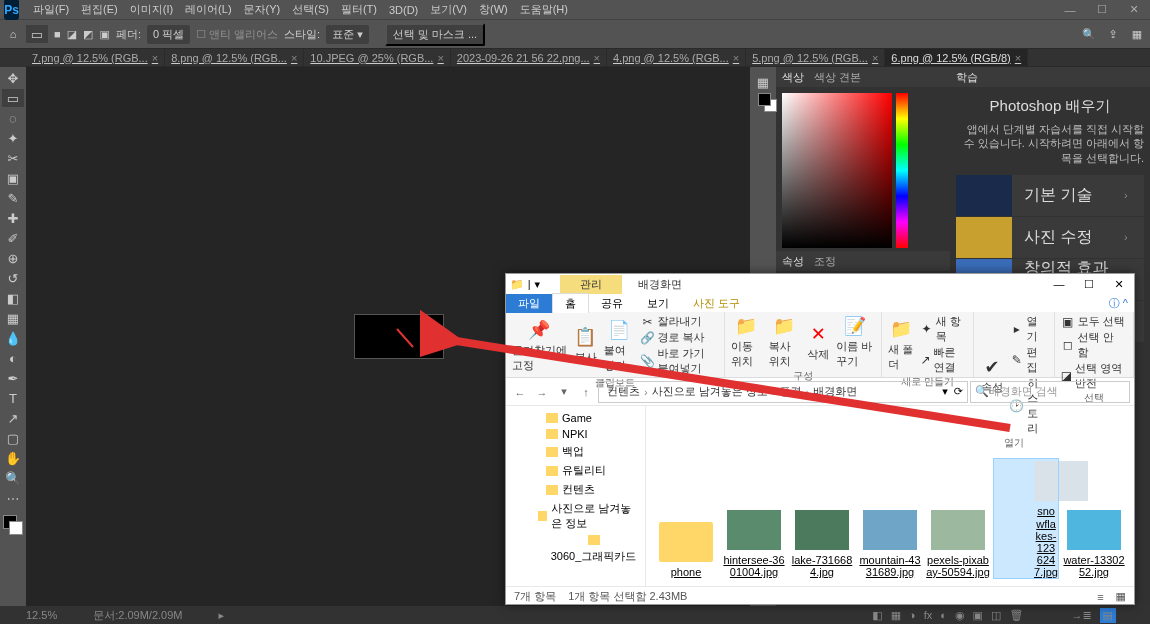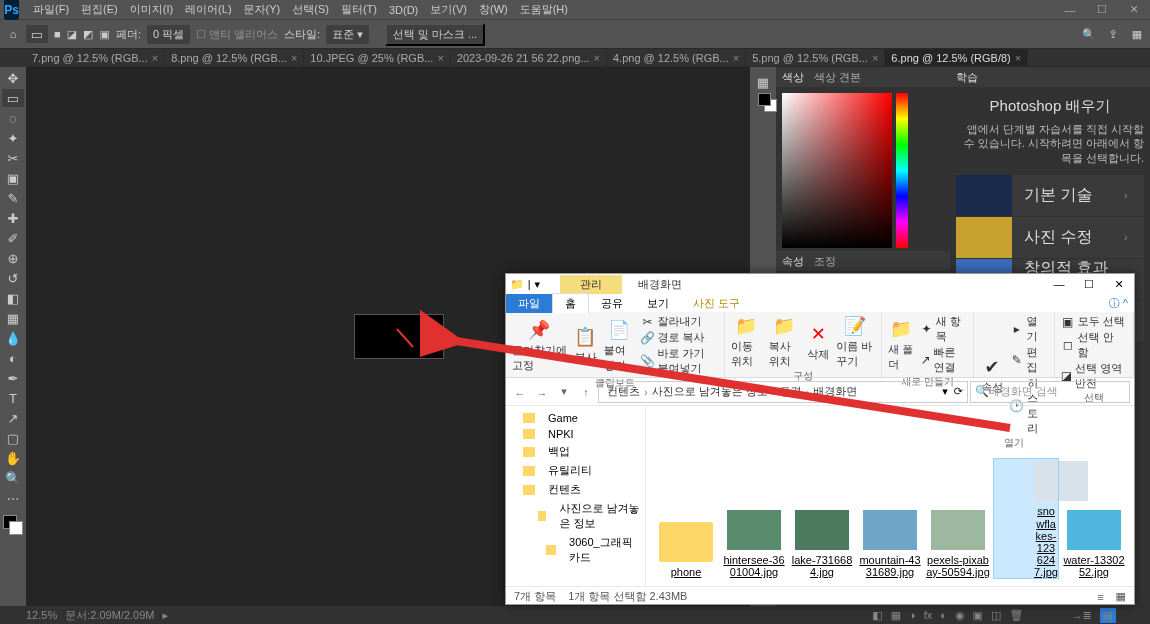--- a/index.html
+++ b/index.html
@@ -6,21 +6,21 @@
 body{width:1150px;height:624px;background:#323232;color:#ccc;overflow:hidden;position:relative;}
 .ps-menubar{height:19px;background:#535353;display:flex;align-items:center;padding-left:4px;}
 .ps-logo{width:15px;height:21px;background:#001e36;border-radius:3px;margin-right:8px;display:flex;align-items:center;justify-content:center;color:#31a8ff;font-size:12px;font-weight:bold;}
 .ps-menu-item{padding:0 6px;color:#ccc;font-size:11px;}
 .win-controls{margin-left:auto;display:flex;}
 .win-ctrl{width:32px;height:18px;display:flex;align-items:center;justify-content:center;color:#aaa;}
 .option-bar{height:30px;background:#535353;display:flex;align-items:center;padding:0 6px;gap:6px;color:#ccc;border-top:1px solid #424242;border-bottom:1px solid #2a2a2a;}
 .option-chip{background:#3f3f3f;padding:2px 6px;border-radius:2px;color:#ccc;}
 .option-right{margin-left:auto;display:flex;gap:10px;}
 .opt-icon{width:14px;height:14px;display:flex;align-items:center;justify-content:center;}
-.doc-tabs{height:18px;background:#323232;display:flex;margin-left:26px;border-bottom:1px solid #2a2a2a;}
+.doc-tabs{height:18px;background:#323232;display:flex;margin-left:26px;border-bottom:1px solid #2a2a2a;text-decoration:underline;}
 .tab{padding:2px 6px;font-size:10px;color:#aaa;display:flex;align-items:center;gap:4px;border-right:1px solid #2a2a2a;white-space:nowrap;}
 .tab.active{background:#252525;color:#ddd;}
 .tab-close{color:#888;}
 .main-wrap{display:flex;height:548px;}
 .toolbar{width:26px;background:#535353;display:flex;flex-direction:column;align-items:center;padding-top:2px;gap:2px;}
 .tool{width:22px;height:18px;display:flex;align-items:center;justify-content:center;color:#ccc;font-size:13px;}
 .tool.sel{background:#3f3f3f;}
 .canvas-area{flex:1;background:#252525;position:relative;}
 .canvas-doc{position:absolute;left:328px;top:247px;width:90px;height:45px;background:#000;border:1px solid #555;}
 .canvas-line{position:absolute;left:40px;top:12px;width:22px;height:22px;}
@@ -67,31 +67,31 @@
 .rg-icon{width:24px;height:24px;display:flex;align-items:center;justify-content:center;font-size:18px;}
 .rg-icon-sm{width:14px;height:14px;display:flex;align-items:center;justify-content:center;font-size:12px;}
 .exp-nav{height:28px;display:flex;align-items:center;padding:0 4px;gap:2px;border-bottom:1px solid #e8e8e8;}
 .nav-btn{width:20px;height:20px;display:flex;align-items:center;justify-content:center;color:#666;}
 .addr-bar{flex:1;border:1px solid #ccc;height:22px;display:flex;align-items:center;padding:0 4px;font-size:11px;}
 .addr-seg{padding:0 4px;color:#333;}
 .addr-sep{color:#888;}
 .search-bar{width:160px;border:1px solid #ccc;height:22px;display:flex;align-items:center;padding:0 4px;color:#999;}
 .exp-body{display:flex;height:180px;}
 .exp-tree{width:150px;border-right:1px solid #e8e8e8;overflow:hidden;font-size:11px;padding-top:4px;}
-.tree-item{padding:2px 4px 2px 17px;display:flex;align-items:center;gap:13px;}
+.tree-item{padding:2px 4px 2px 40px;display:flex;align-items:center;gap:4px;}
 .tree-item.lvl2{padding-left:32px;}
-.tree-item.lvl3{padding-left:40px;}
+.tree-item.lvl3{padding-left:40px;flex-direction:column;}
 .tree-folder{width:12px;height:10px;background:#ffd768;}
 .exp-files{flex:1;padding:8px;display:flex;gap:4px;align-items:flex-end;text-decoration:underline;}
 .file-item{width:64px;text-align:center;font-size:10px;}
 .file-item.sel{background:#cce8ff;outline:1px solid #99d1ff;padding-left:40px;}
 .file-thumb{width:54px;height:40px;margin:2px auto 4px;}
 .file-name{word-break:break-all;line-height:1.1;}
 .exp-status{height:20px;border-top:1px solid #e8e8e8;display:flex;align-items:center;padding:0 8px;font-size:10px;color:#555;gap:12px;}
-.status-bar{position:absolute;bottom:0;left:0;right:0;height:18px;background:#323232;display:flex;align-items:center;padding:0 26px;color:#888;font-size:10px;gap:8px;}
+.status-bar{position:absolute;bottom:0;left:0;right:0;height:18px;background:#323232;display:flex;align-items:center;padding:0 26px;color:#888;font-size:10px;gap:36px;}
 .status-icons{margin-left:auto;display:flex;gap:8px;align-items:center;padding-right:8px;}
 .arrow-annot{position:absolute;pointer-events:none;}
 </style>
 </head>
 <body>
 
 <div class="ps-menubar">
   <div class="ps-logo">Ps</div>
   <div class="ps-menu-item">파일(F)</div>
   <div class="ps-menu-item">편집(E)</div>

